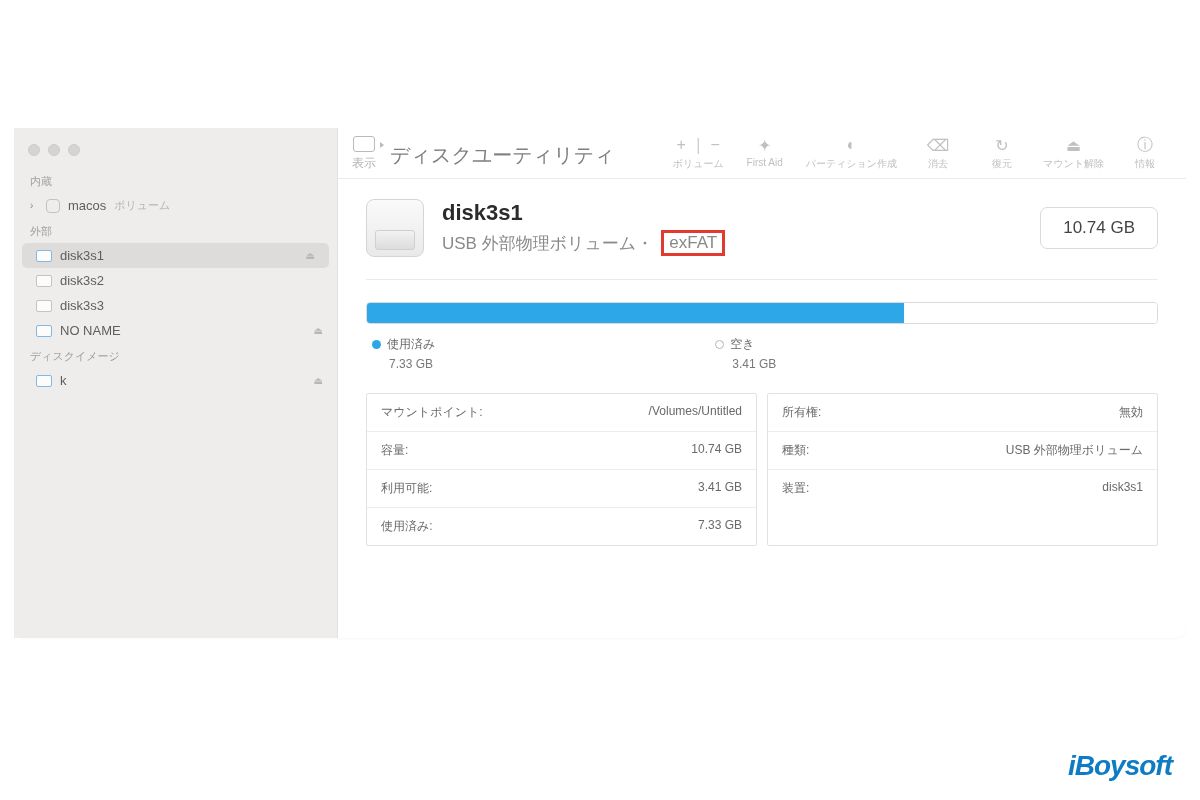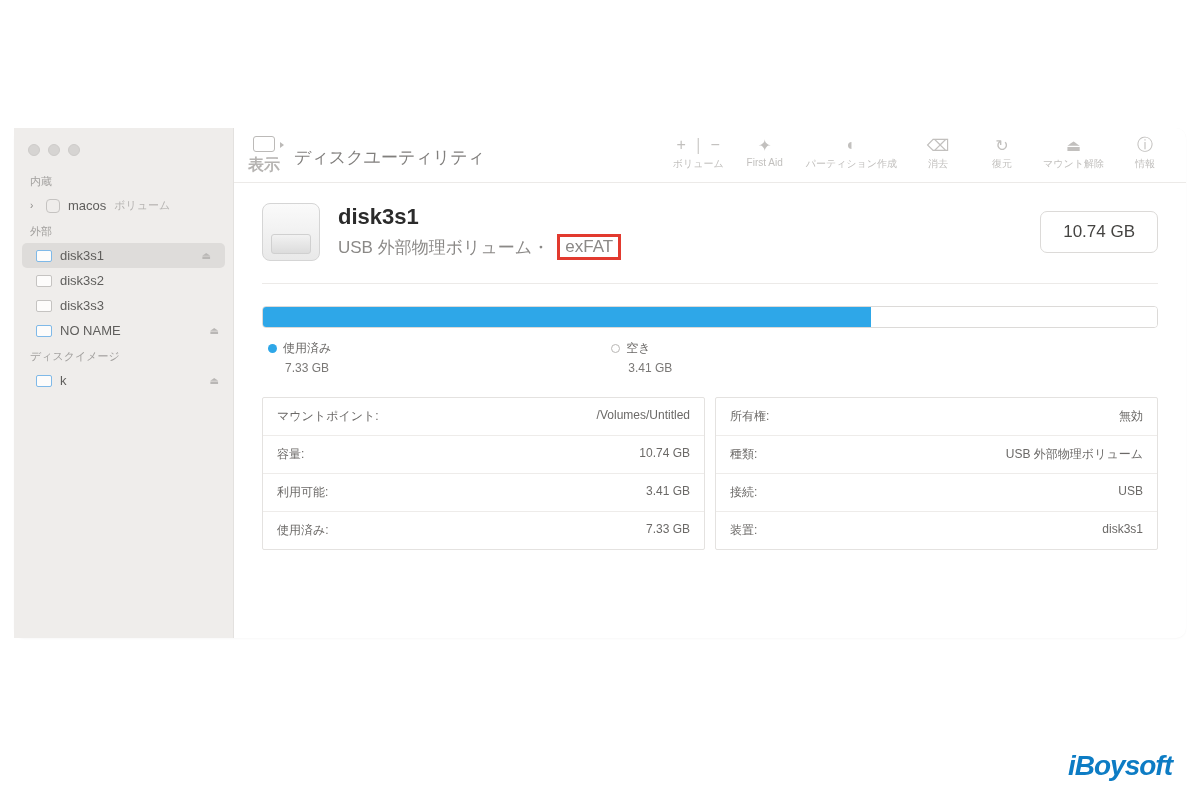--- a/index.html
+++ b/index.html
@@ -1,38 +1,38 @@
 <!DOCTYPE html>
 <html><head>
 <meta charset="utf-8">
 <style>
 * { margin: 0; padding: 0; box-sizing: border-box; font-family: -apple-system, "Helvetica Neue", Arial, sans-serif; }
 body { background: #fff; width: 1200px; height: 800px; position: relative; overflow: hidden; }
 .window { position: absolute; left: 14px; top: 128px; right: 14px; height: 510px; background: #f7f6f5; border-radius: 10px; display: flex; box-shadow: 0 1px 2px rgba(0,0,0,0.03); }
-.sidebar { width: 220px; background: #efedeb; border-right: 1px solid #e3e1df; display: flex; flex-direction: column; padding-top: 8px; }
+.sidebar { width: 324px; background: #efedeb; border-right: 1px solid #e3e1df; display: flex; flex-direction: column; padding-top: 8px; }
 .traffic { display: flex; gap: 8px; padding: 8px 14px 12px; }
 .traffic span { width: 12px; height: 12px; border-radius: 50%; background: #d6d4d2; border: 1px solid #cdcbc9; }
 .section-label { font-size: 11px; color: #a2a09e; padding: 6px 16px 4px; }
 .sb-row { display: flex; align-items: center; padding: 5px 16px 5px 22px; font-size: 13px; color: #5f5e5c; gap: 8px; position: relative; }
 .sb-row.macos { padding-left: 16px; }
 .sb-row.sel { background: #dedcda; border-radius: 5px; margin: 0 8px; padding-left: 14px; }
 .chev { width: 8px; font-size: 10px; color: #8b8987; }
 .disk-ic { width: 16px; height: 12px; border: 1.2px solid #bfbdbb; border-radius: 2px; background: #fdfcfb; position: relative; }
 .disk-ic.blue { border-color: #7fb9e8; }
 .disk-ic.grey { border-color: #c5c3c1; }
 .eject { position: absolute; right: 14px; font-size: 10px; color: #b9b7b5; }
 .db-ic { width: 14px; height: 14px; border-radius: 4px; border: 1.2px solid #c5c3c1; }
 .main { flex: 1; background: #fff; border-top-right-radius: 10px; border-bottom-right-radius: 10px; display: flex; flex-direction: column; }
 .toolbar { display: flex; align-items: flex-start; padding: 8px 18px 6px 14px; border-bottom: 1px solid #eceae8; gap: 18px; }
 .tb-left { display: flex; align-items: center; gap: 14px; }
 .tb-view { display: flex; flex-direction: column; align-items: center; gap: 3px; }
 .tb-view-ic { width: 22px; height: 16px; border: 1.5px solid #bcbab8; border-radius: 3px; position: relative; }
 .tb-view-ic::after { content: ""; position: absolute; right: -10px; top: 5px; border-left: 4px solid #bcbab8; border-top: 3px solid transparent; border-bottom: 3px solid transparent; }
-.tb-view-lbl { font-size: 16px; color: #b6b4b2; font-weight: bold; }
-.tb-title { font-size: 17px; color: #817f7d; margin-top: 2px; }
+.tb-view-lbl { font-size: 12px; color: #b6b4b2; }
+.tb-title { font-size: 20px; color: #817f7d; margin-top: 2px; }
 .tb-spacer { flex: 1; }
 .tb-btn { display: flex; flex-direction: column; align-items: center; gap: 3px; color: #c2c0be; min-width: 46px; }
 .tb-btn .ic { height: 18px; display: flex; align-items: center; justify-content: center; font-size: 16px; }
 .tb-btn .lbl { font-size: 10px; white-space: nowrap; }
 .content { padding: 20px 28px; flex: 1; overflow: auto; }
 .header-row { display: flex; align-items: center; gap: 18px; margin-bottom: 22px; }
 .vol-ic { width: 58px; height: 58px; background: linear-gradient(#fafafa,#e9e9e9); border: 1px solid #d5d5d5; border-radius: 8px; position: relative; }
 .vol-ic::after { content: ""; position: absolute; left: 8px; right: 8px; bottom: 6px; height: 18px; background: linear-gradient(#f2f2f2,#dcdcdc); border-radius: 3px; border: 1px solid #d0d0d0; }
 .hdr-txt { flex: 1; }
 .vol-name { font-size: 22px; font-weight: 700; color: #2b2b2b; margin-bottom: 4px; }
@@ -197,24 +197,20 @@
         <div class="info-col">
           <div class="info-row">
               <span>所有権:</span>
               <span>無効</span>
             </div>
           <div class="info-row">
               <span>種類:</span>
               <span>USB 外部物理ボリューム</span>
             </div>
           <div class="info-row">
-              <span>接続:</span>
-              <span>USB</span>
-            </div>
-          <div class="info-row">
               <span>装置:</span>
               <span>disk3s1</span>
             </div>
         </div>
       </div>
     </div>
   </div>
 </div>
 
 <div class="watermark">iBoysoft</div>

